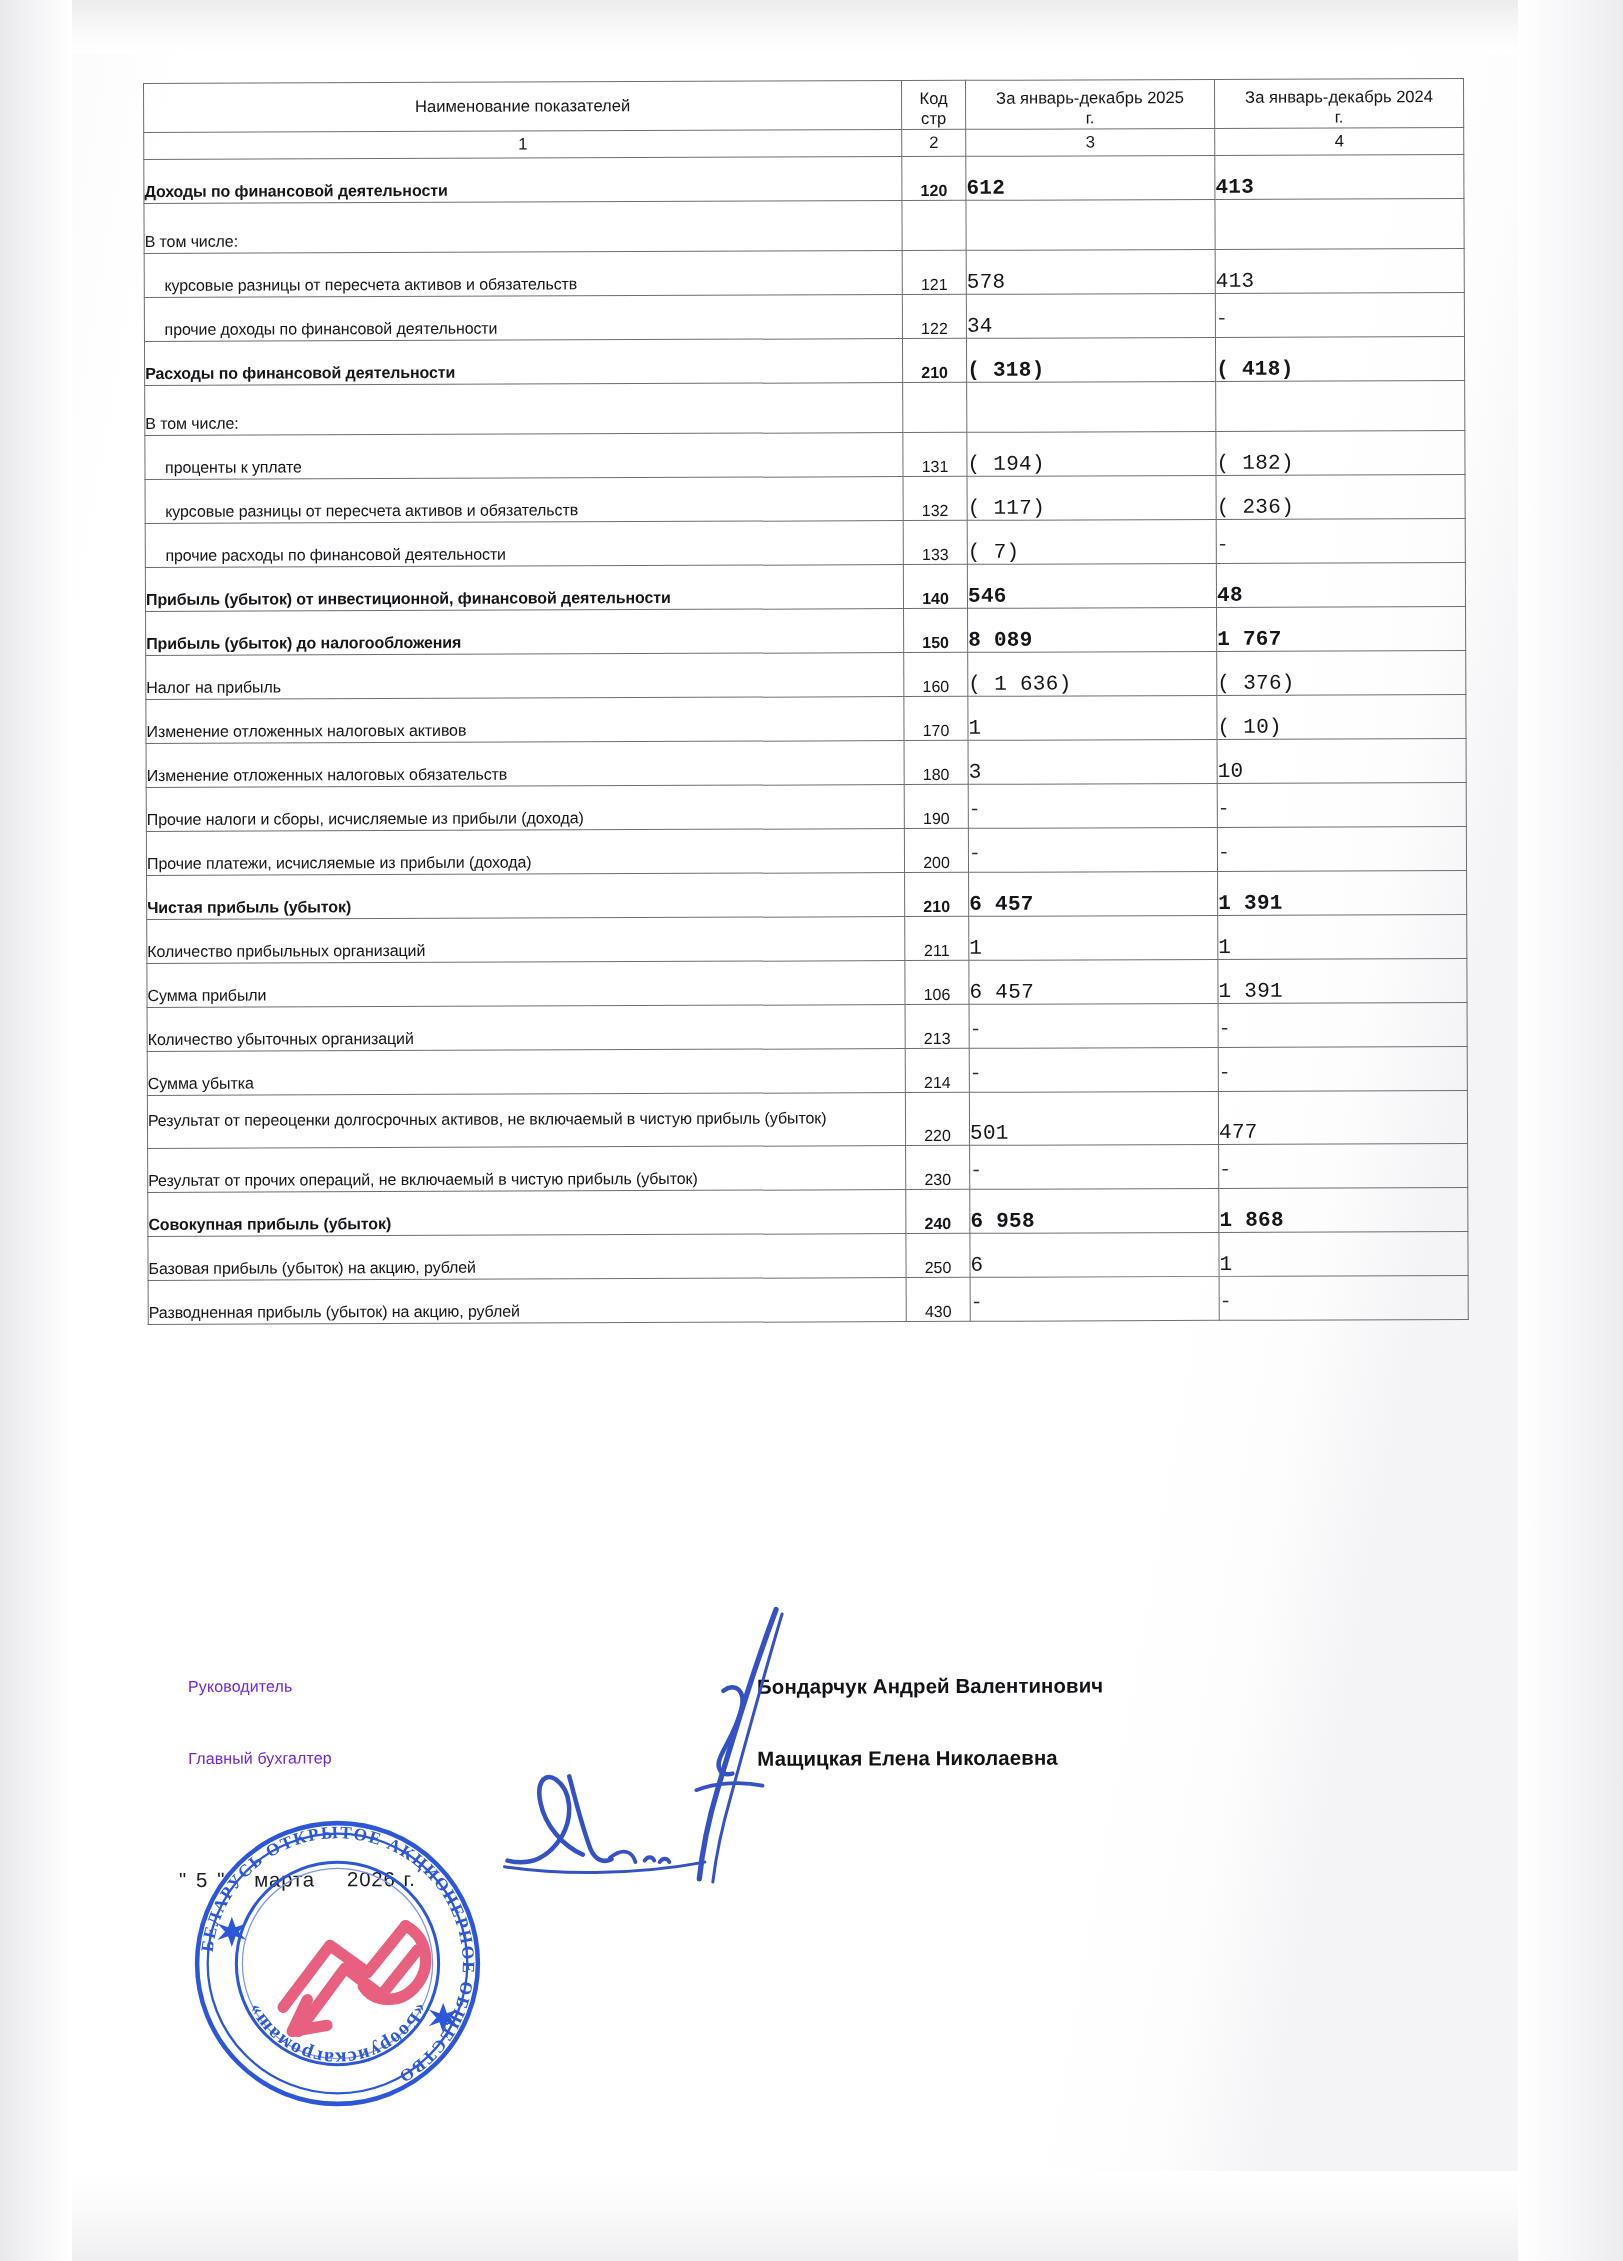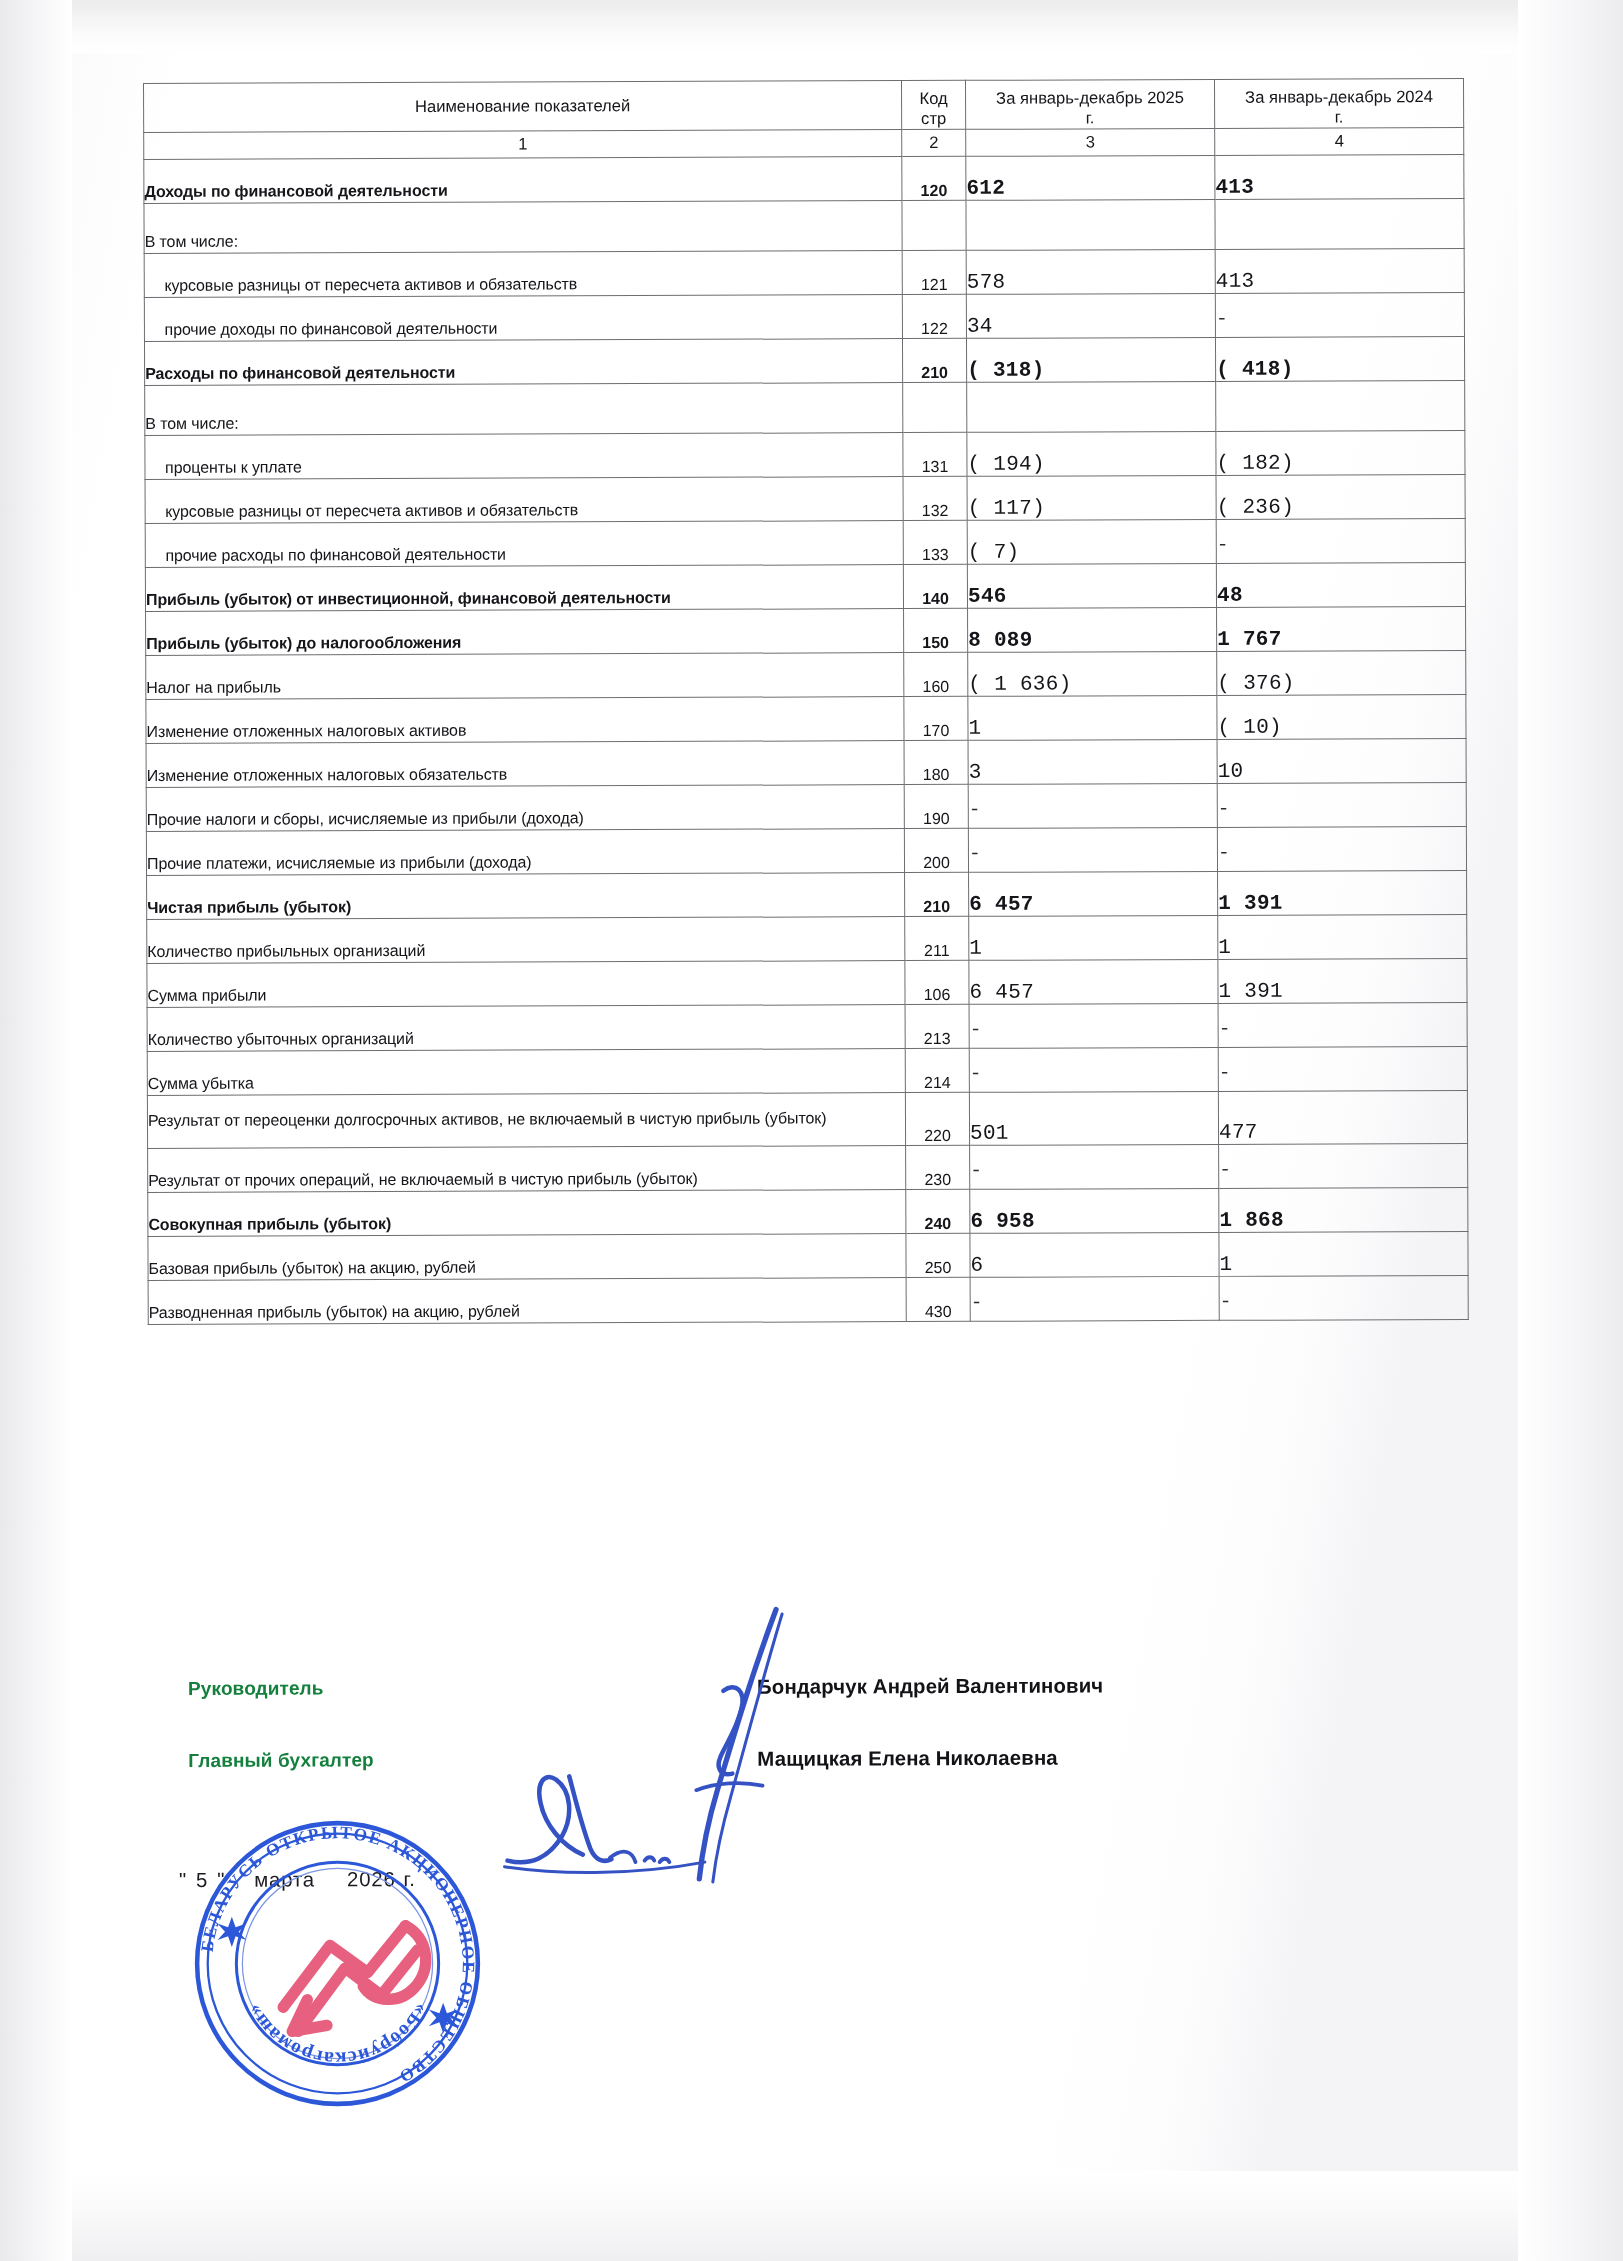--- a/index.html
+++ b/index.html
@@ -135,23 +135,23 @@
     transform-origin: left top;
   }
   .sign-row {
     position: relative;
     height: 72px;
   }
   .sign-role {
     position: absolute;
     left: 0;
     top: 7.5px;
-    font-size: 19px;
-    font-weight: 700;
-    color: #15803d;
+    font-size: 16px;
+    font-weight: 400;
+    color: #6d28d9;
     letter-spacing: 0.1px;
   }
   .sign-name {
     position: absolute;
     left: 569px;
     top: 7.5px;
     font-size: 20.4px;
     font-weight: 700;
     color: #121217;
     letter-spacing: 0.1px;

